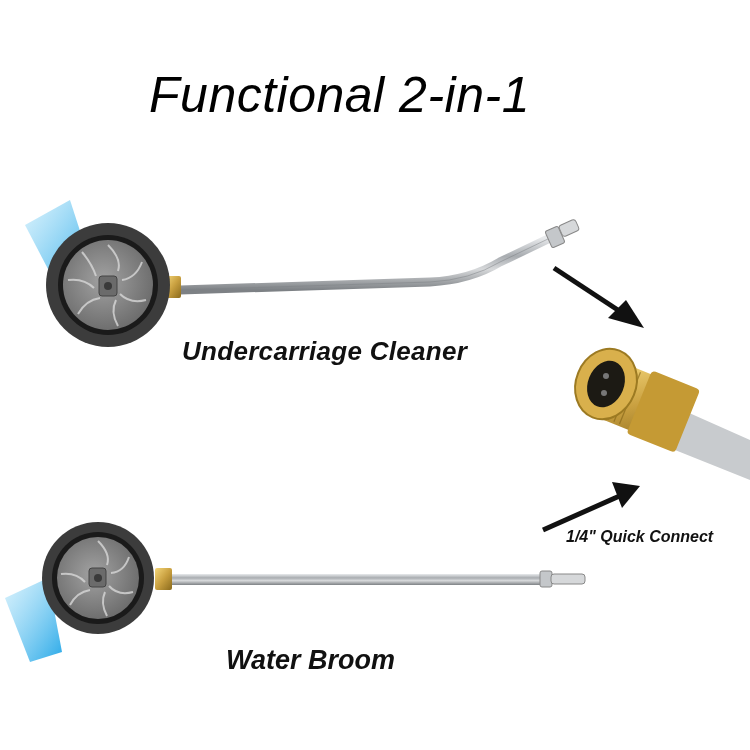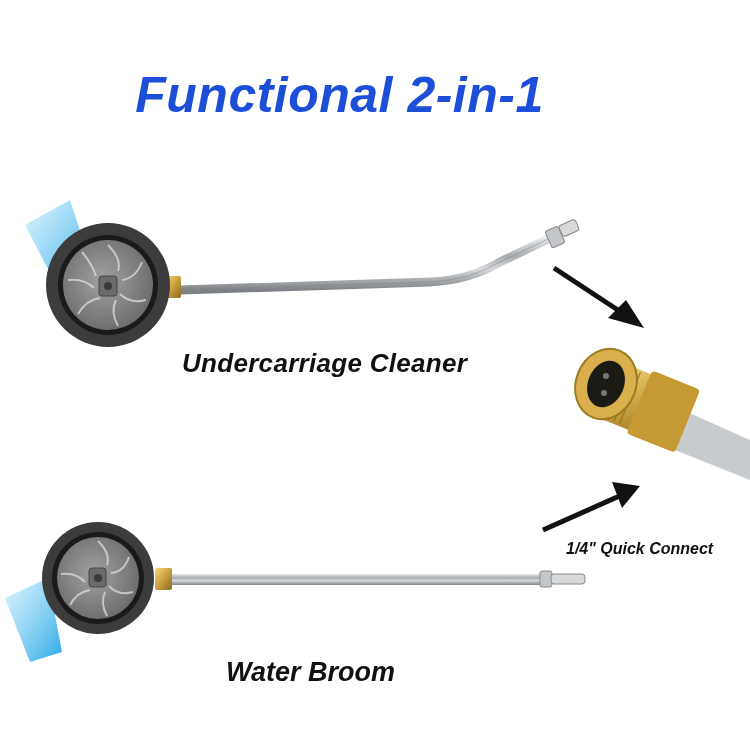--- a/index.html
+++ b/index.html
@@ -1,18 +1,18 @@
 <!DOCTYPE html>
 <html><head>
   <meta charset="utf-8">
   <style>
     html, body { margin:0; padding:0; background:#ffffff; }
     body { width:750px; height:750px; position:relative; overflow:hidden; font-family:"Liberation Sans", sans-serif; }
-    .title { position:absolute; left:0; top:66px; width:679px; text-align:center; font-size:50px; font-weight:bold; font-style:italic; color:#1d4ed8; letter-spacing:0.5px; }
-    .label { position:absolute; font-weight:bold; font-style:italic; color:#111; white-space:nowrap;margin-top:12px; }
+    .title { position:absolute; left:0; top:66px; width:679px; text-align:center; font-size:50px; font-weight:normal; font-style:italic; color:#000000; letter-spacing:0.5px; }
+    .label { position:absolute; font-weight:bold; font-style:italic; color:#111; white-space:nowrap; }
     .lbl-under { left:182px; top:336px; font-size:26px; letter-spacing:0.3px; }
     .lbl-broom { left:226px; top:645px; font-size:27px; }
     .lbl-qc { left:566px; top:528px; font-size:16px; }
     svg.art { position:absolute; left:0; top:0; }
   </style>
 </head>
 <body>
 
 <div class="title">Functional 2-in-1</div>
 

